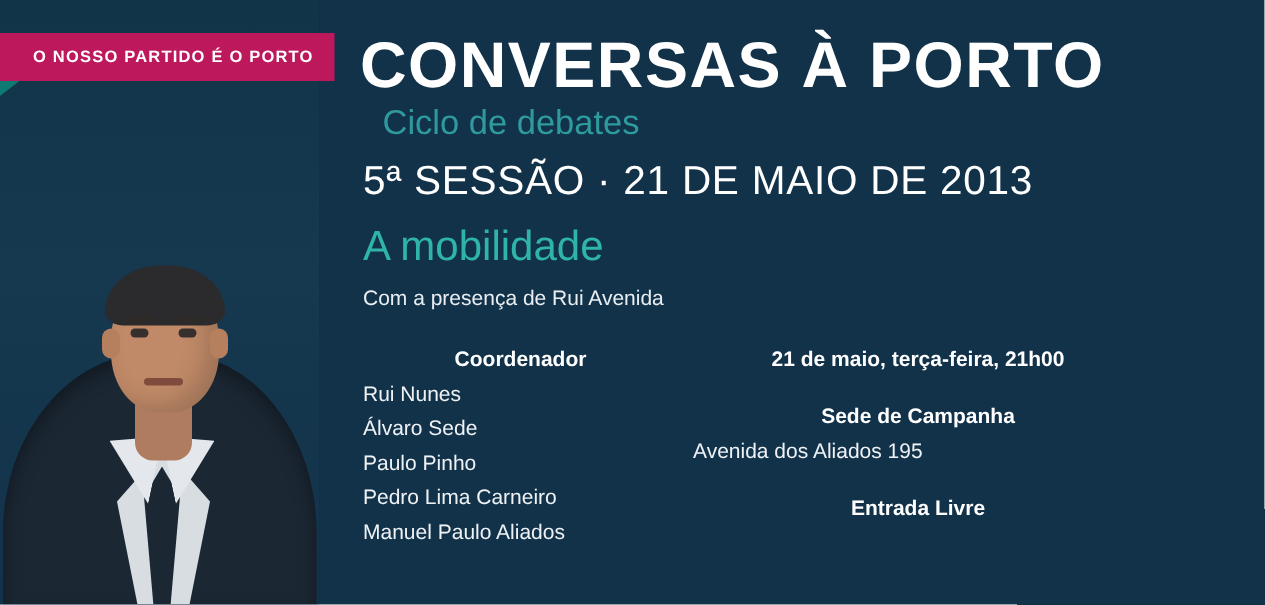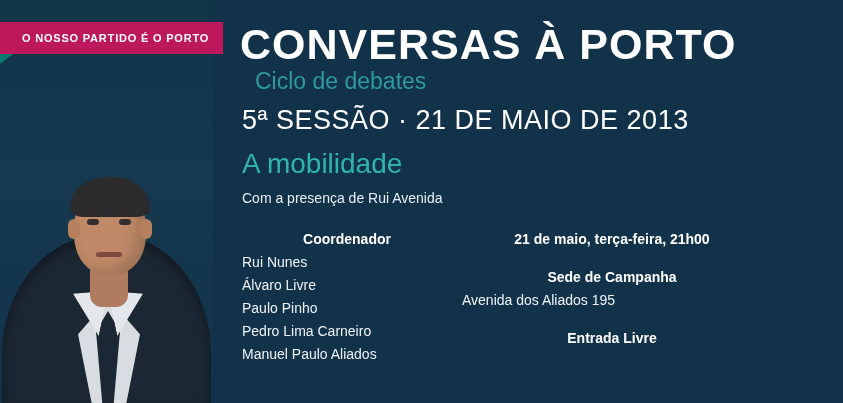--- a/index.html
+++ b/index.html
@@ -305,21 +305,21 @@
   <div class="content">
     <div class="title">CONVERSAS À PORTO</div>
     <div class="subtitle">Ciclo de debates</div>
     <div class="session">5ª SESSÃO · 21 DE MAIO DE 2013</div>
     <div class="topic">A mobilidade</div>
     <div class="presence">Com a presença de Rui Avenida</div>
 
     <div class="col-left">
       <div class="bold-line">Coordenador</div>
       <div>Rui Nunes</div>
-      <div>Álvaro Livre</div>
+      <div>Álvaro Sede</div>
       <div>Paulo Pinho</div>
       <div>Pedro Lima Carneiro</div>
       <div>Manuel Paulo Aliados</div>
     </div>
 
     <div class="col-right">
       <div class="bold-line">21 de maio, terça-feira, 21h00</div>
       <div class="spacer"></div>
       <div class="bold-line">Sede de Campanha</div>
       <div>Avenida dos Aliados 195</div>

